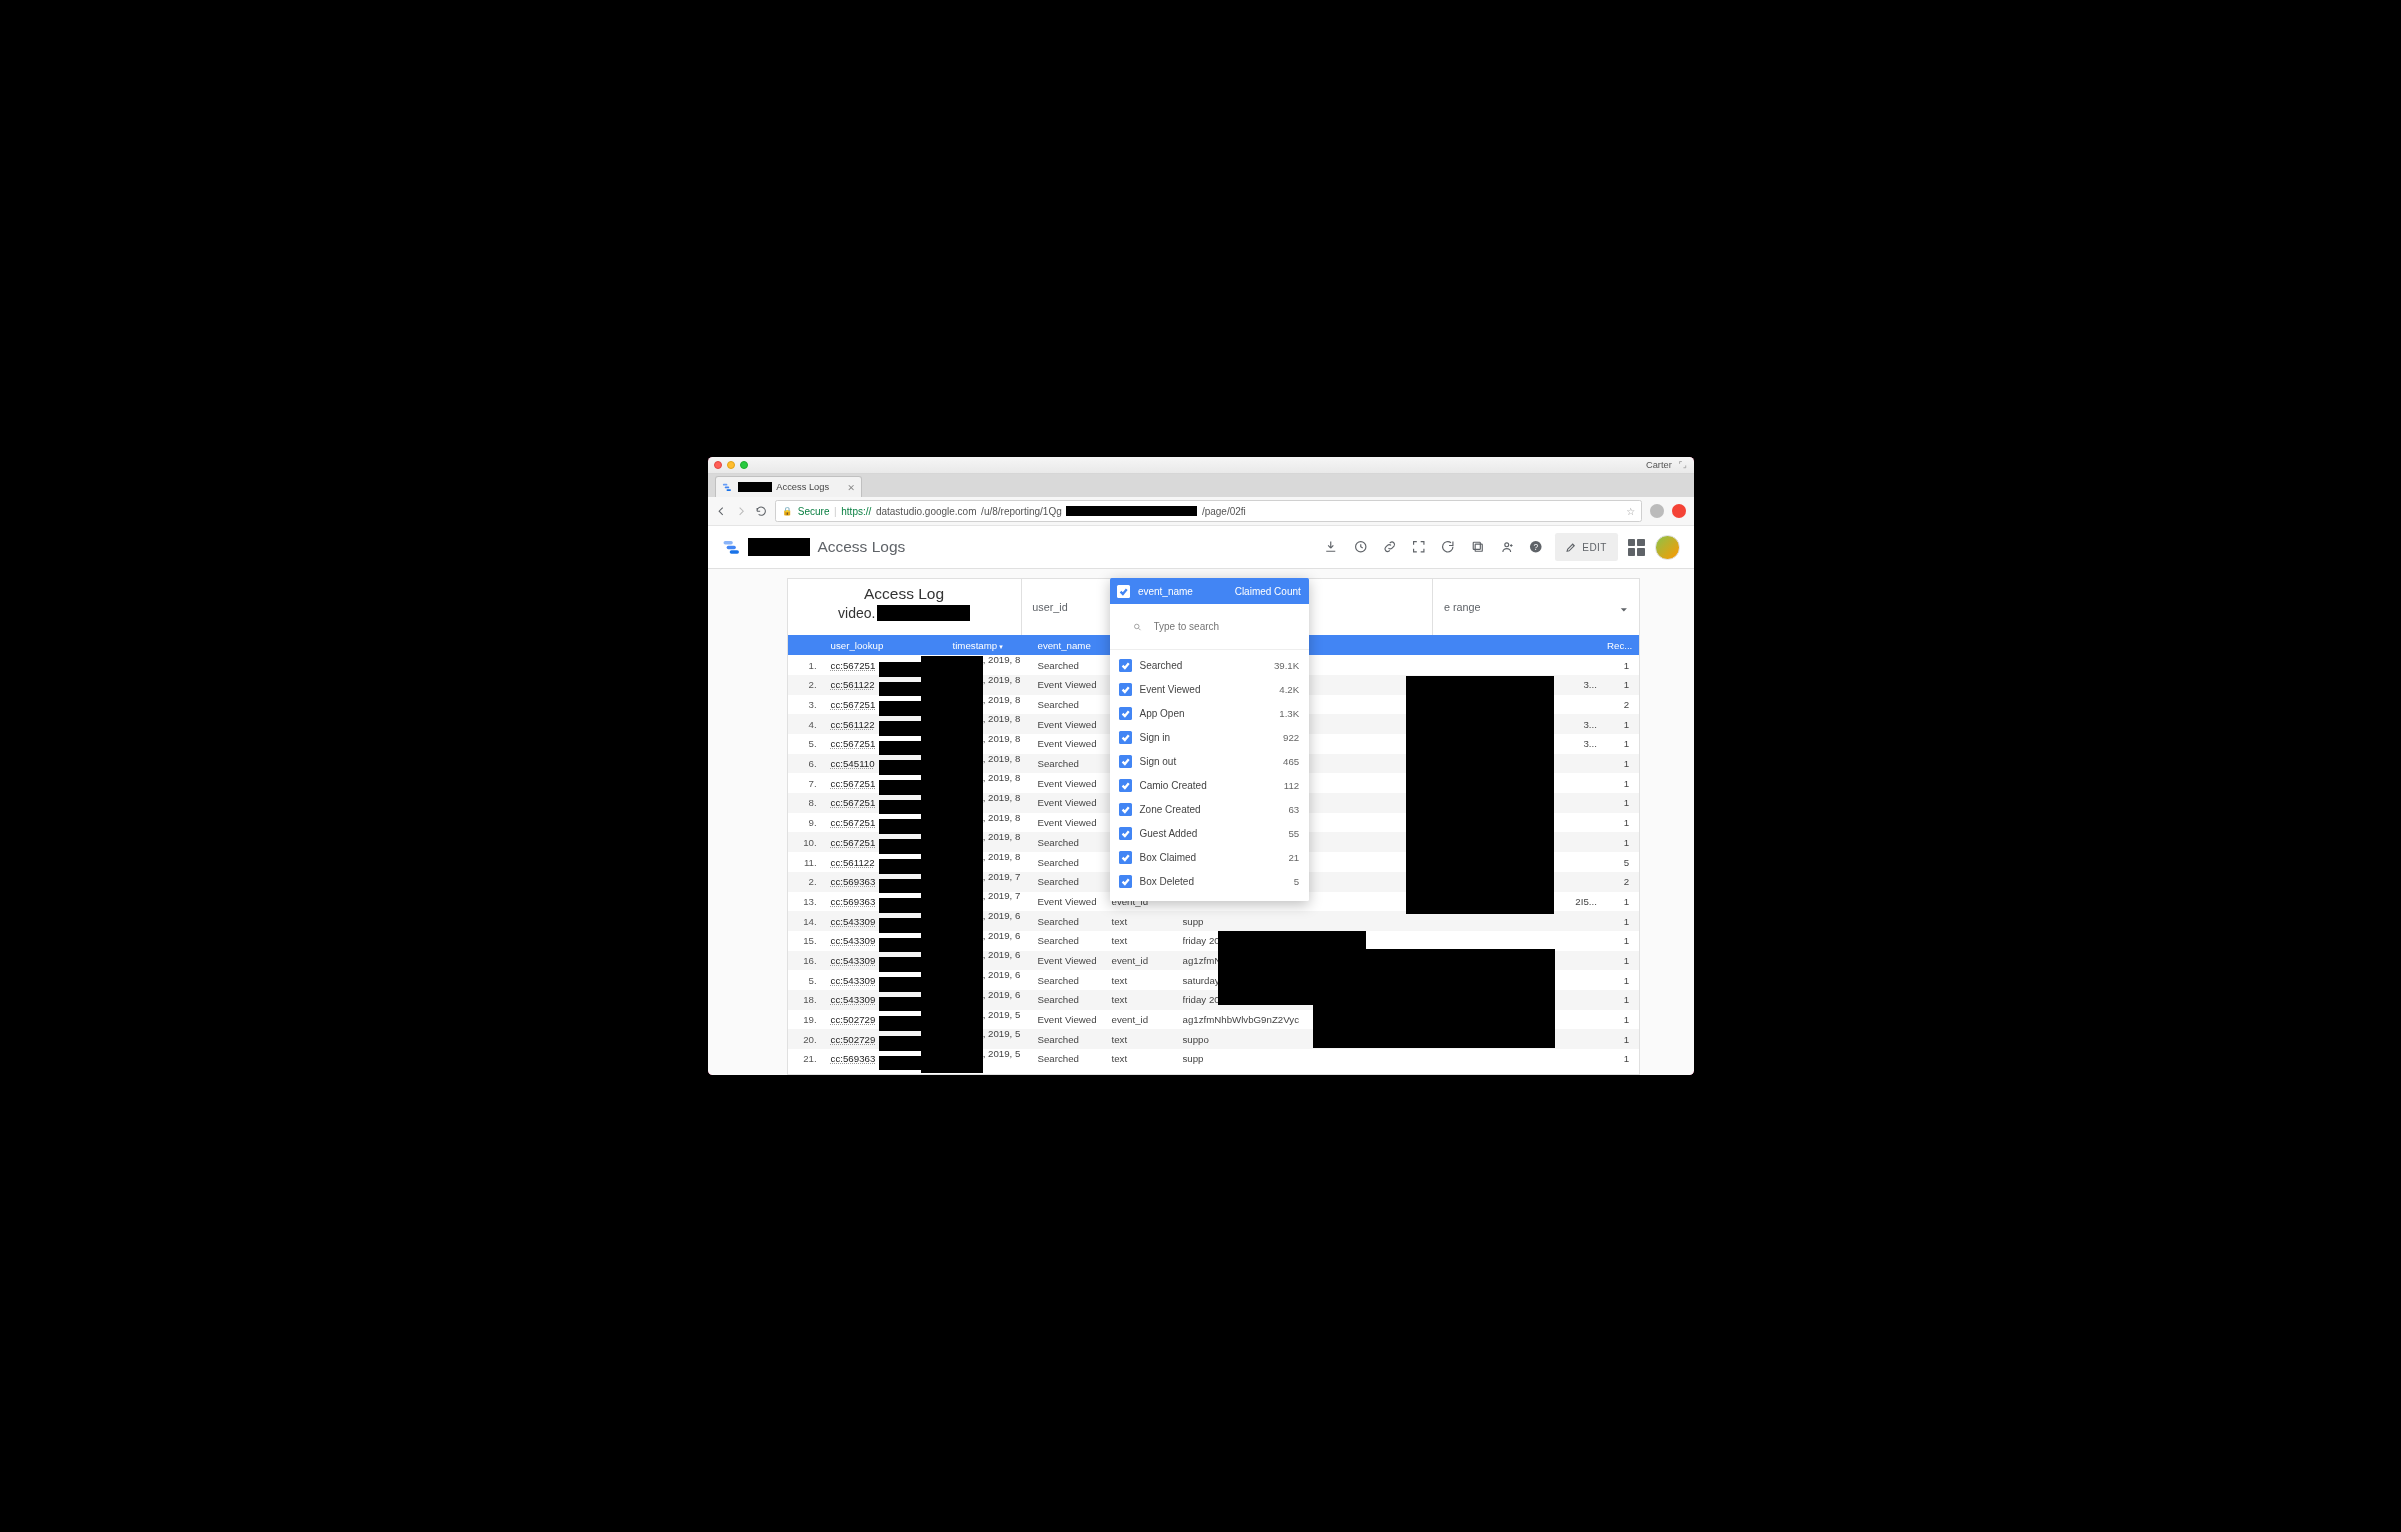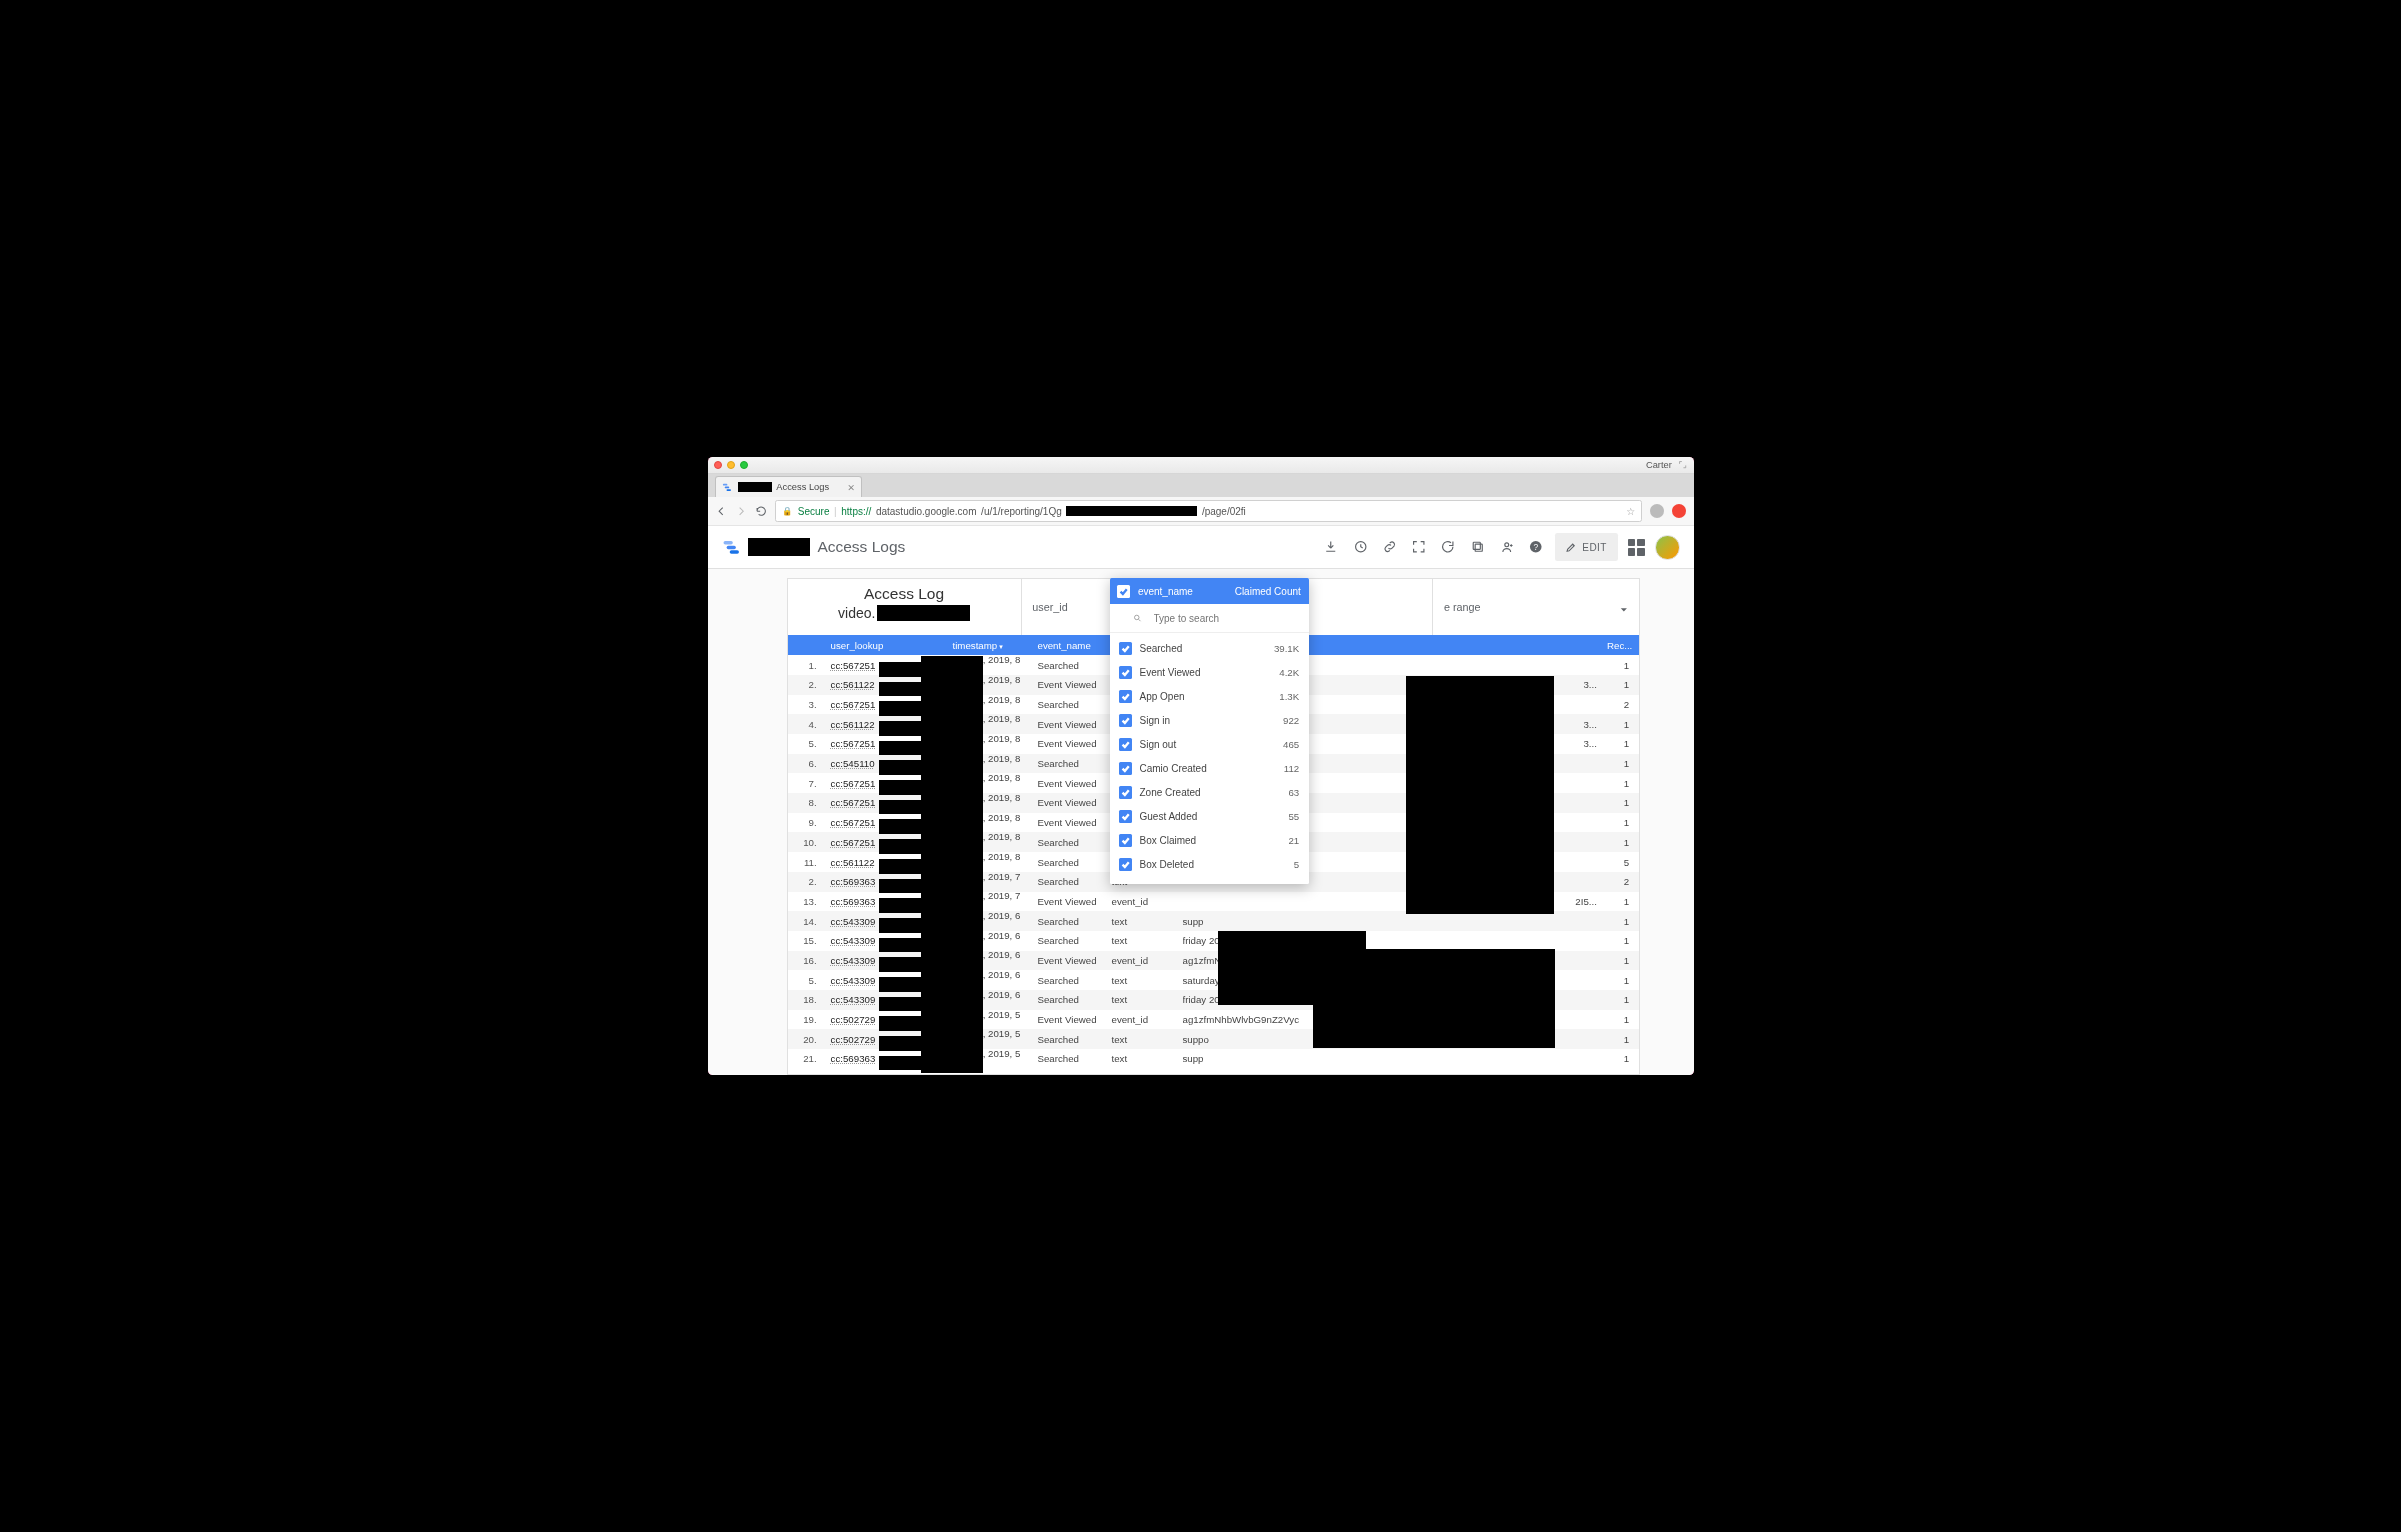--- a/index.html
+++ b/index.html
@@ -175,21 +175,21 @@
     height:26px;background:#4285f4;color:#fff;display:flex;align-items:center;
     padding:0 7.7px;gap:7.7px;font-size:10px;font-weight:500;
   }
   .dd-head .rc{margin-left:auto;}
   .chk{
     width:13px;height:13px;background:#fff;border-radius:1.5px;display:flex;
     align-items:center;justify-content:center;flex:0 0 auto;
   }
   .chk svg{width:9.3px;height:9.3px;stroke:#4285f4;stroke-width:3;fill:none;}
   .dd-search{
-    height:29px;display:flex;align-items:center;padding:0 23px;gap:12px;
+    height:46px;display:flex;align-items:center;padding:0 23px;gap:12px;
     border-bottom:0.8px solid #eee;color:#999;
   }
   .dd-search svg{width:12.4px;height:12.4px;stroke:#888;fill:none;stroke-width:2;}
   .dd-search input{border:none;outline:none;flex:1;font-size:10px;color:#333;}
   .dd-list{padding:3.1px 0 7.7px;}
   .dd-item{
     height:24px;display:flex;align-items:center;padding:0 9.3px;gap:7.7px;font-size:10px;color:#444;
   }
   .dd-item .chk{background:#4285f4;}
   .dd-item .chk svg{stroke:#fff;}
@@ -244,21 +244,21 @@
         <svg viewBox="0 0 24 24">
           <path d="M4 12a8 8 0 1 1 3 6.2M4 12V6m0 6h6"></path>
         </svg>
       </span>
     <div class="urlbox">
       <span class="lock">🔒</span>
       <span class="secure">Secure</span>
       <span style="color:#ccc">|</span>
       <span class="urlhost">https://</span>
         <span class="urlpath">datastudio.google.com</span>
-        <span class="urlpath">/u/1/reporting/1Qg</span>
+        <span class="urlpath">/u/8/reporting/1Qg</span>
       <span class="redact"></span>
       <span class="urlpath">/page/02fi</span>
       <span class="star">☆</span>
     </div>
     <span class="ext-dot ext-grey"></span>
     <span class="ext-dot ext-red"></span>
   </div>
 
   <div class="apphdr">
     <span class="dslogo">

